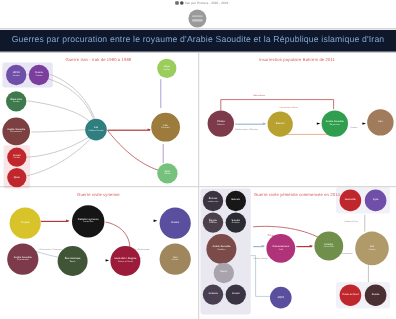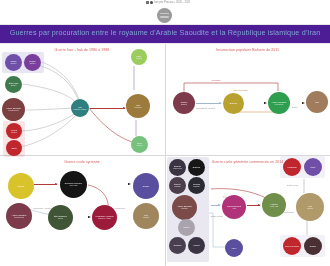--- a/index.html
+++ b/index.html
@@ -2,21 +2,21 @@
 <html><head>
 <meta charset="utf-8">
 <style>
   html,body{margin:0;padding:0;}
   body{
     width:330px;height:266px;overflow:hidden;
     background:#ffffff;
     font-family:"Liberation Sans", sans-serif;
     -webkit-font-smoothing:antialiased;
   }
-  #app{position:relative;width:330px;height:266px;overflow:hidden;background:#4c1d95;}
+  #app{position:relative;width:330px;height:266px;overflow:hidden;background:#0f172a;}
 
   
   .topbar{
     position:absolute;left:0;top:0;width:330px;height:24px;
     background:#ffffff;
   }
   .topchip{
     position:absolute;left:146px;top:1px;
     display:flex;align-items:center;gap:1px;
     font-size:2.6px;color:#8a8a8a;letter-spacing:0.05px;

